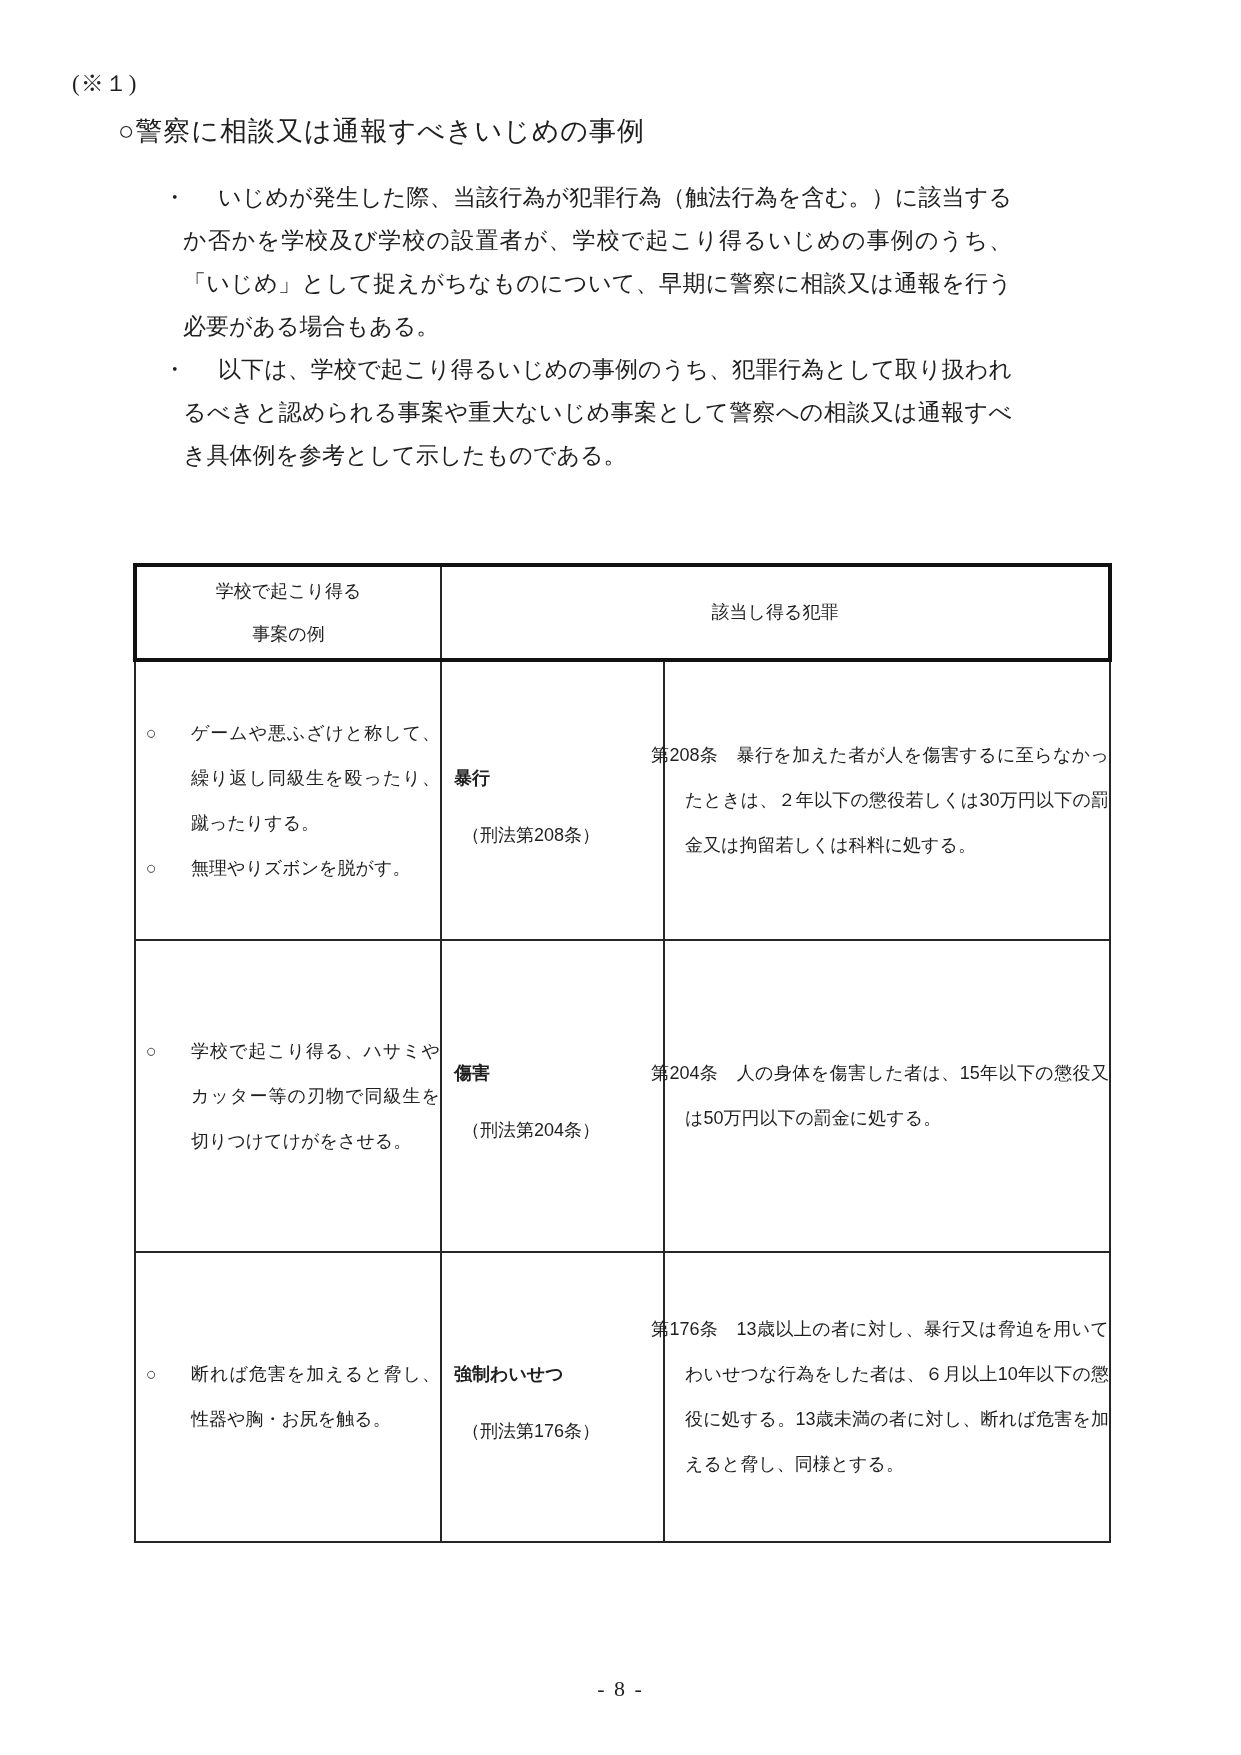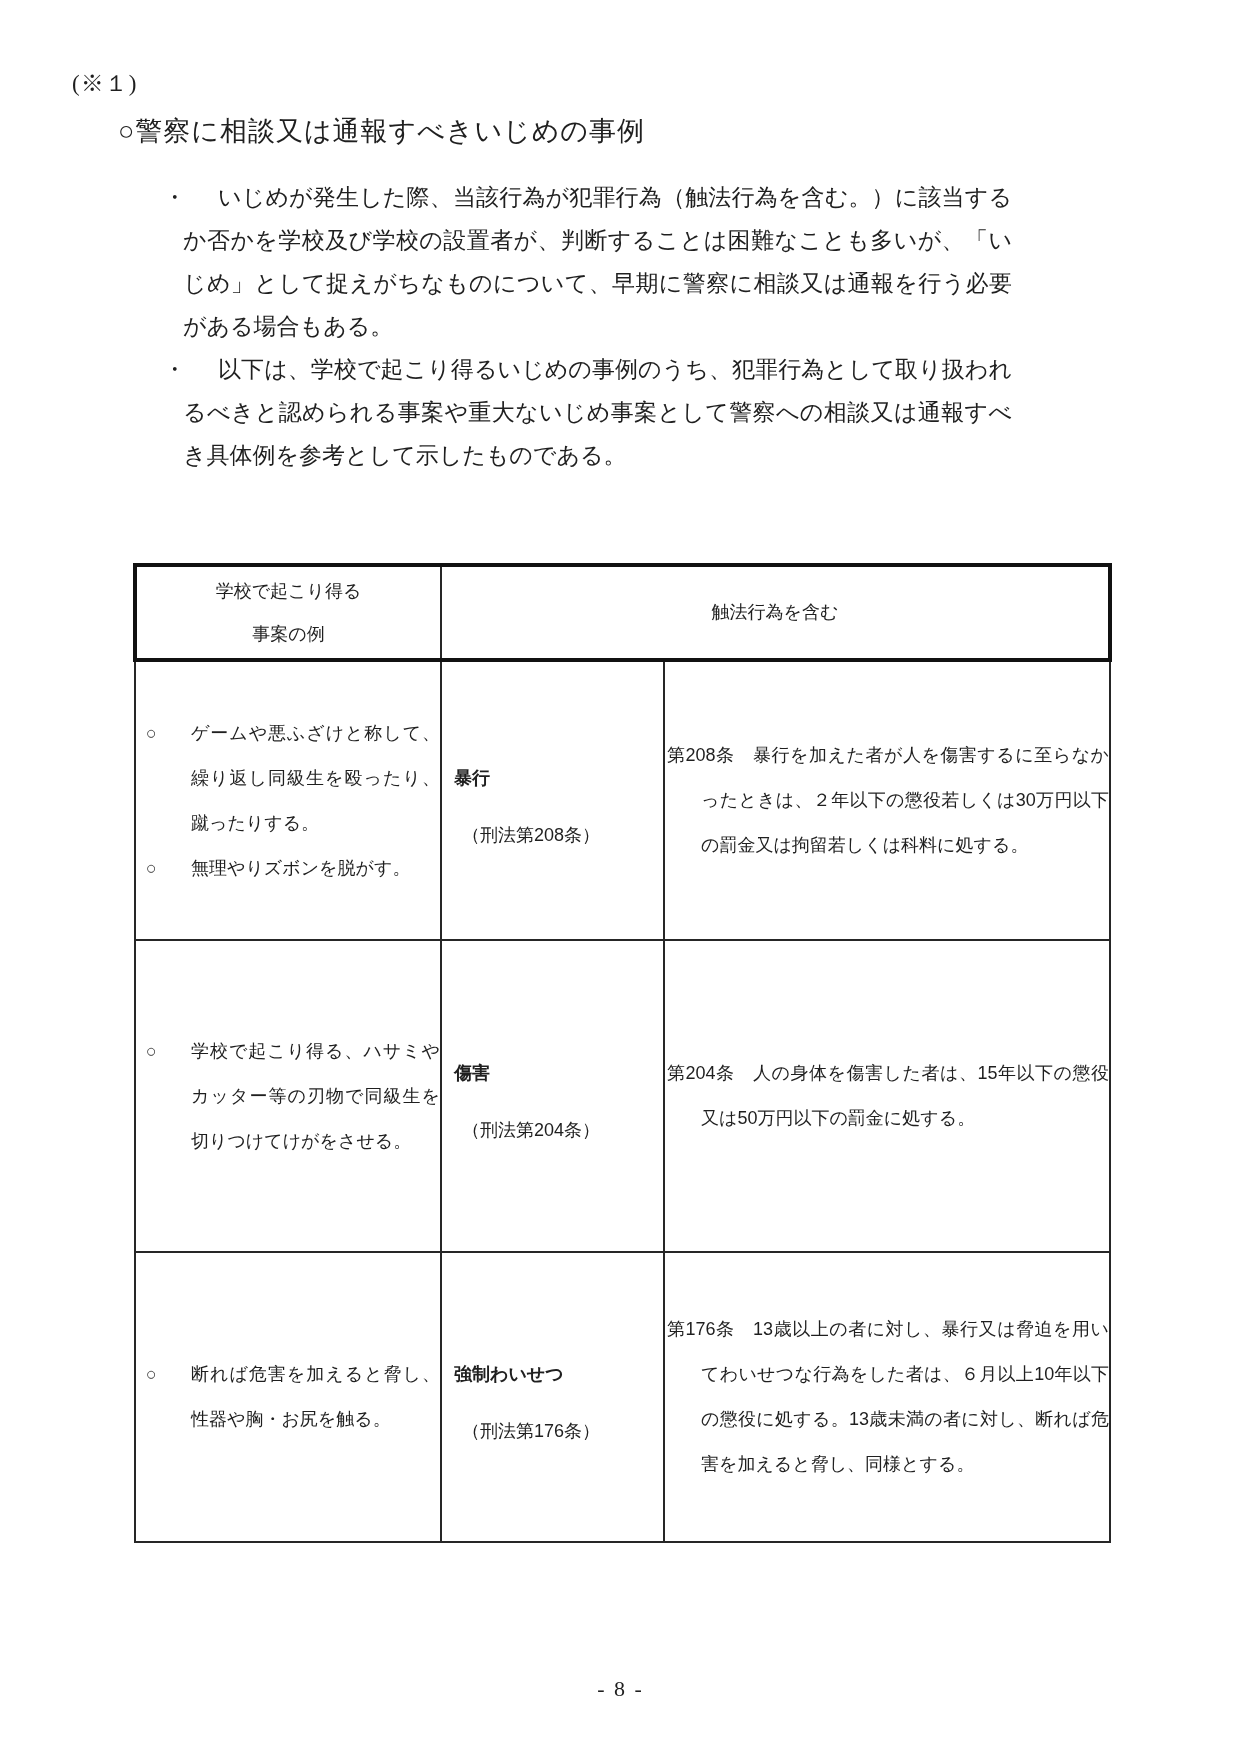--- a/index.html
+++ b/index.html
@@ -57,58 +57,58 @@
   }
   .case-item .cmark{
     position:absolute;left:10px;top:0;color:#3a3a3a;
   }
   .crime-cell{padding:0 6px 0 10px;line-height:45px;}
   .crime-name{font-weight:bold;margin:12px;}
   .crime-ref{margin:0 0 0 20px;}
   .law-cell{padding:4px 10px;}
   .law-text{
     margin:0;line-height:45px;
-    padding-left:36px;text-indent:-34px;
+    padding-left:20px;text-indent:-34px;
     text-align:justify;text-justify:inter-ideograph;
   }
   .page-number{
     position:absolute;left:0;right:0;top:1676px;
     text-align:center;font-size:22px;
     font-family:"Liberation Serif",serif;letter-spacing:2px;
   }
 </style>
 </head>
 <body>
 
 <div class="note">(※１)</div>
 
 <div class="heading">○警察に相談又は通報すべきいじめの事例</div>
 
 <div class="intro">
   <p class="bullet">
-    <span class="marker">・</span><span>いじめが発生した際、当該行為が犯罪行為（触法行為を含む。）に該当するか否かを学校及び学校の設置者が、判断することは困難なことも多いが、「いじめ」として捉えがちなものについて、早期に警察に相談又は通報を行う必要がある場合もある。</span>
+    <span class="marker">・</span><span>いじめが発生した際、当該行為が犯罪行為（触法行為を含む。）に該当するか否かを学校及び学校の設置者が、学校で起こり得るいじめの事例のうち、「いじめ」として捉えがちなものについて、早期に警察に相談又は通報を行う必要がある場合もある。</span>
   </p>
   <p class="bullet">
     <span class="marker">・</span><span>以下は、学校で起こり得るいじめの事例のうち、犯罪行為として取り扱われるべきと認められる事案や重大ないじめ事案として警察への相談又は通報すべき具体例を参考として示したものである。</span>
   </p>
 </div>
 
 <table class="cases-table">
   <colgroup>
     <col style="width:306px">
     <col style="width:223px">
     <col style="width:446px">
   </colgroup>
   <tbody>
       <tr class="r-head">
     <th>
       <div>学校で起こり得る</div>
       <div>事案の例</div>
     </th>
-    <th colspan="2">触法行為を含む</th>
+    <th colspan="2">該当し得る犯罪</th>
   </tr>
 
   <tr class="r1">
     <td class="case-cell">
       <p class="case-item">
         <span class="cmark">○</span><span>ゲームや悪ふざけと称して、繰り返し同級生を殴ったり、蹴ったりする。</span>
       </p>
       <p class="case-item">
         <span class="cmark">○</span><span>無理やりズボンを脱がす。</span>
       </p>

